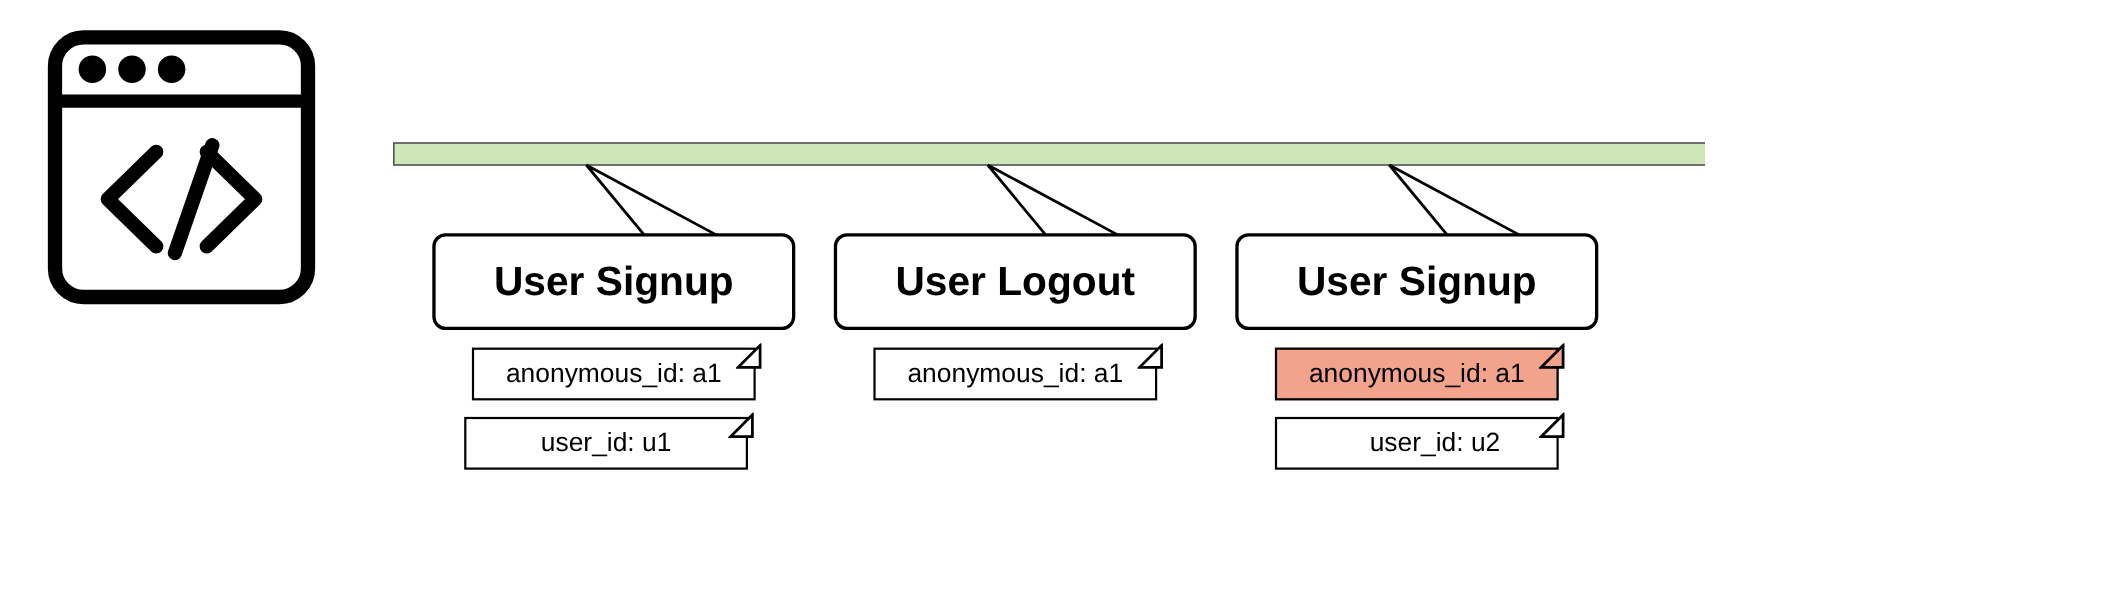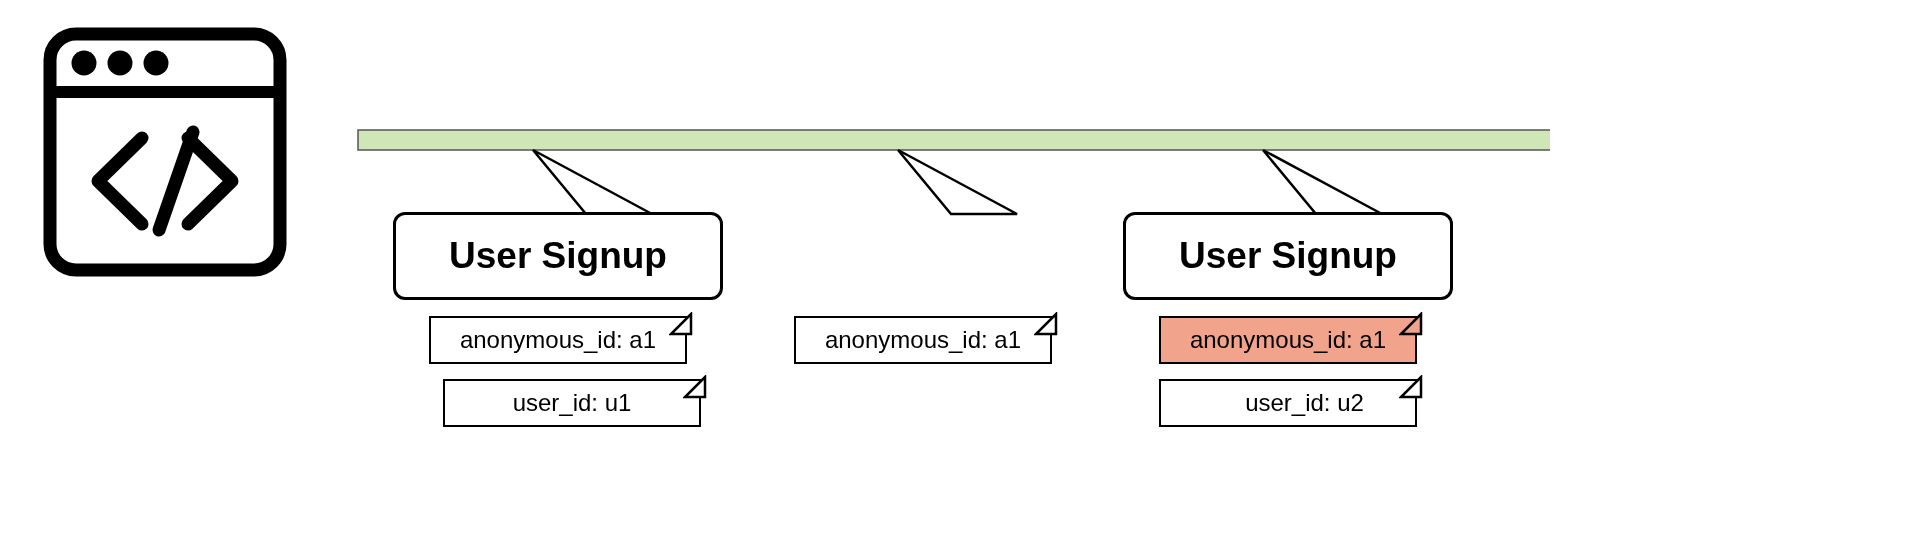--- a/index.html
+++ b/index.html
@@ -120,27 +120,30 @@
 
   <div class="event-box" style="left:393px;">
     <span>User Signup</span>
   </div>
   <div class="tag" style="left:429px; top:316px;">
     <span>anonymous_id: a1</span>
     <svg class="flap" width="24" height="24" viewBox="0 0 24 24">
       <path d="M2,22 L22,22 L22,2 Z"></path>
     </svg>
   </div>
-  <div class="tag" style="left:443px; top:379px;">
+  <div class="tag" style="left:422px; top:379px;">
     <span>user_id: u1</span>
     <svg class="flap" width="24" height="24" viewBox="0 0 24 24">
       <path d="M2,22 L22,22 L22,2 Z"></path>
     </svg>
   </div>
 
+  <div class="event-box" style="left:758px;">
+    <span>User Logout</span>
+  </div>
   <div class="tag" style="left:794px; top:316px;">
     <span>anonymous_id: a1</span>
     <svg class="flap" width="24" height="24" viewBox="0 0 24 24">
       <path d="M2,22 L22,22 L22,2 Z"></path>
     </svg>
   </div>
 
   <div class="event-box" style="left:1123px;">
     <span>User Signup</span>
   </div>

